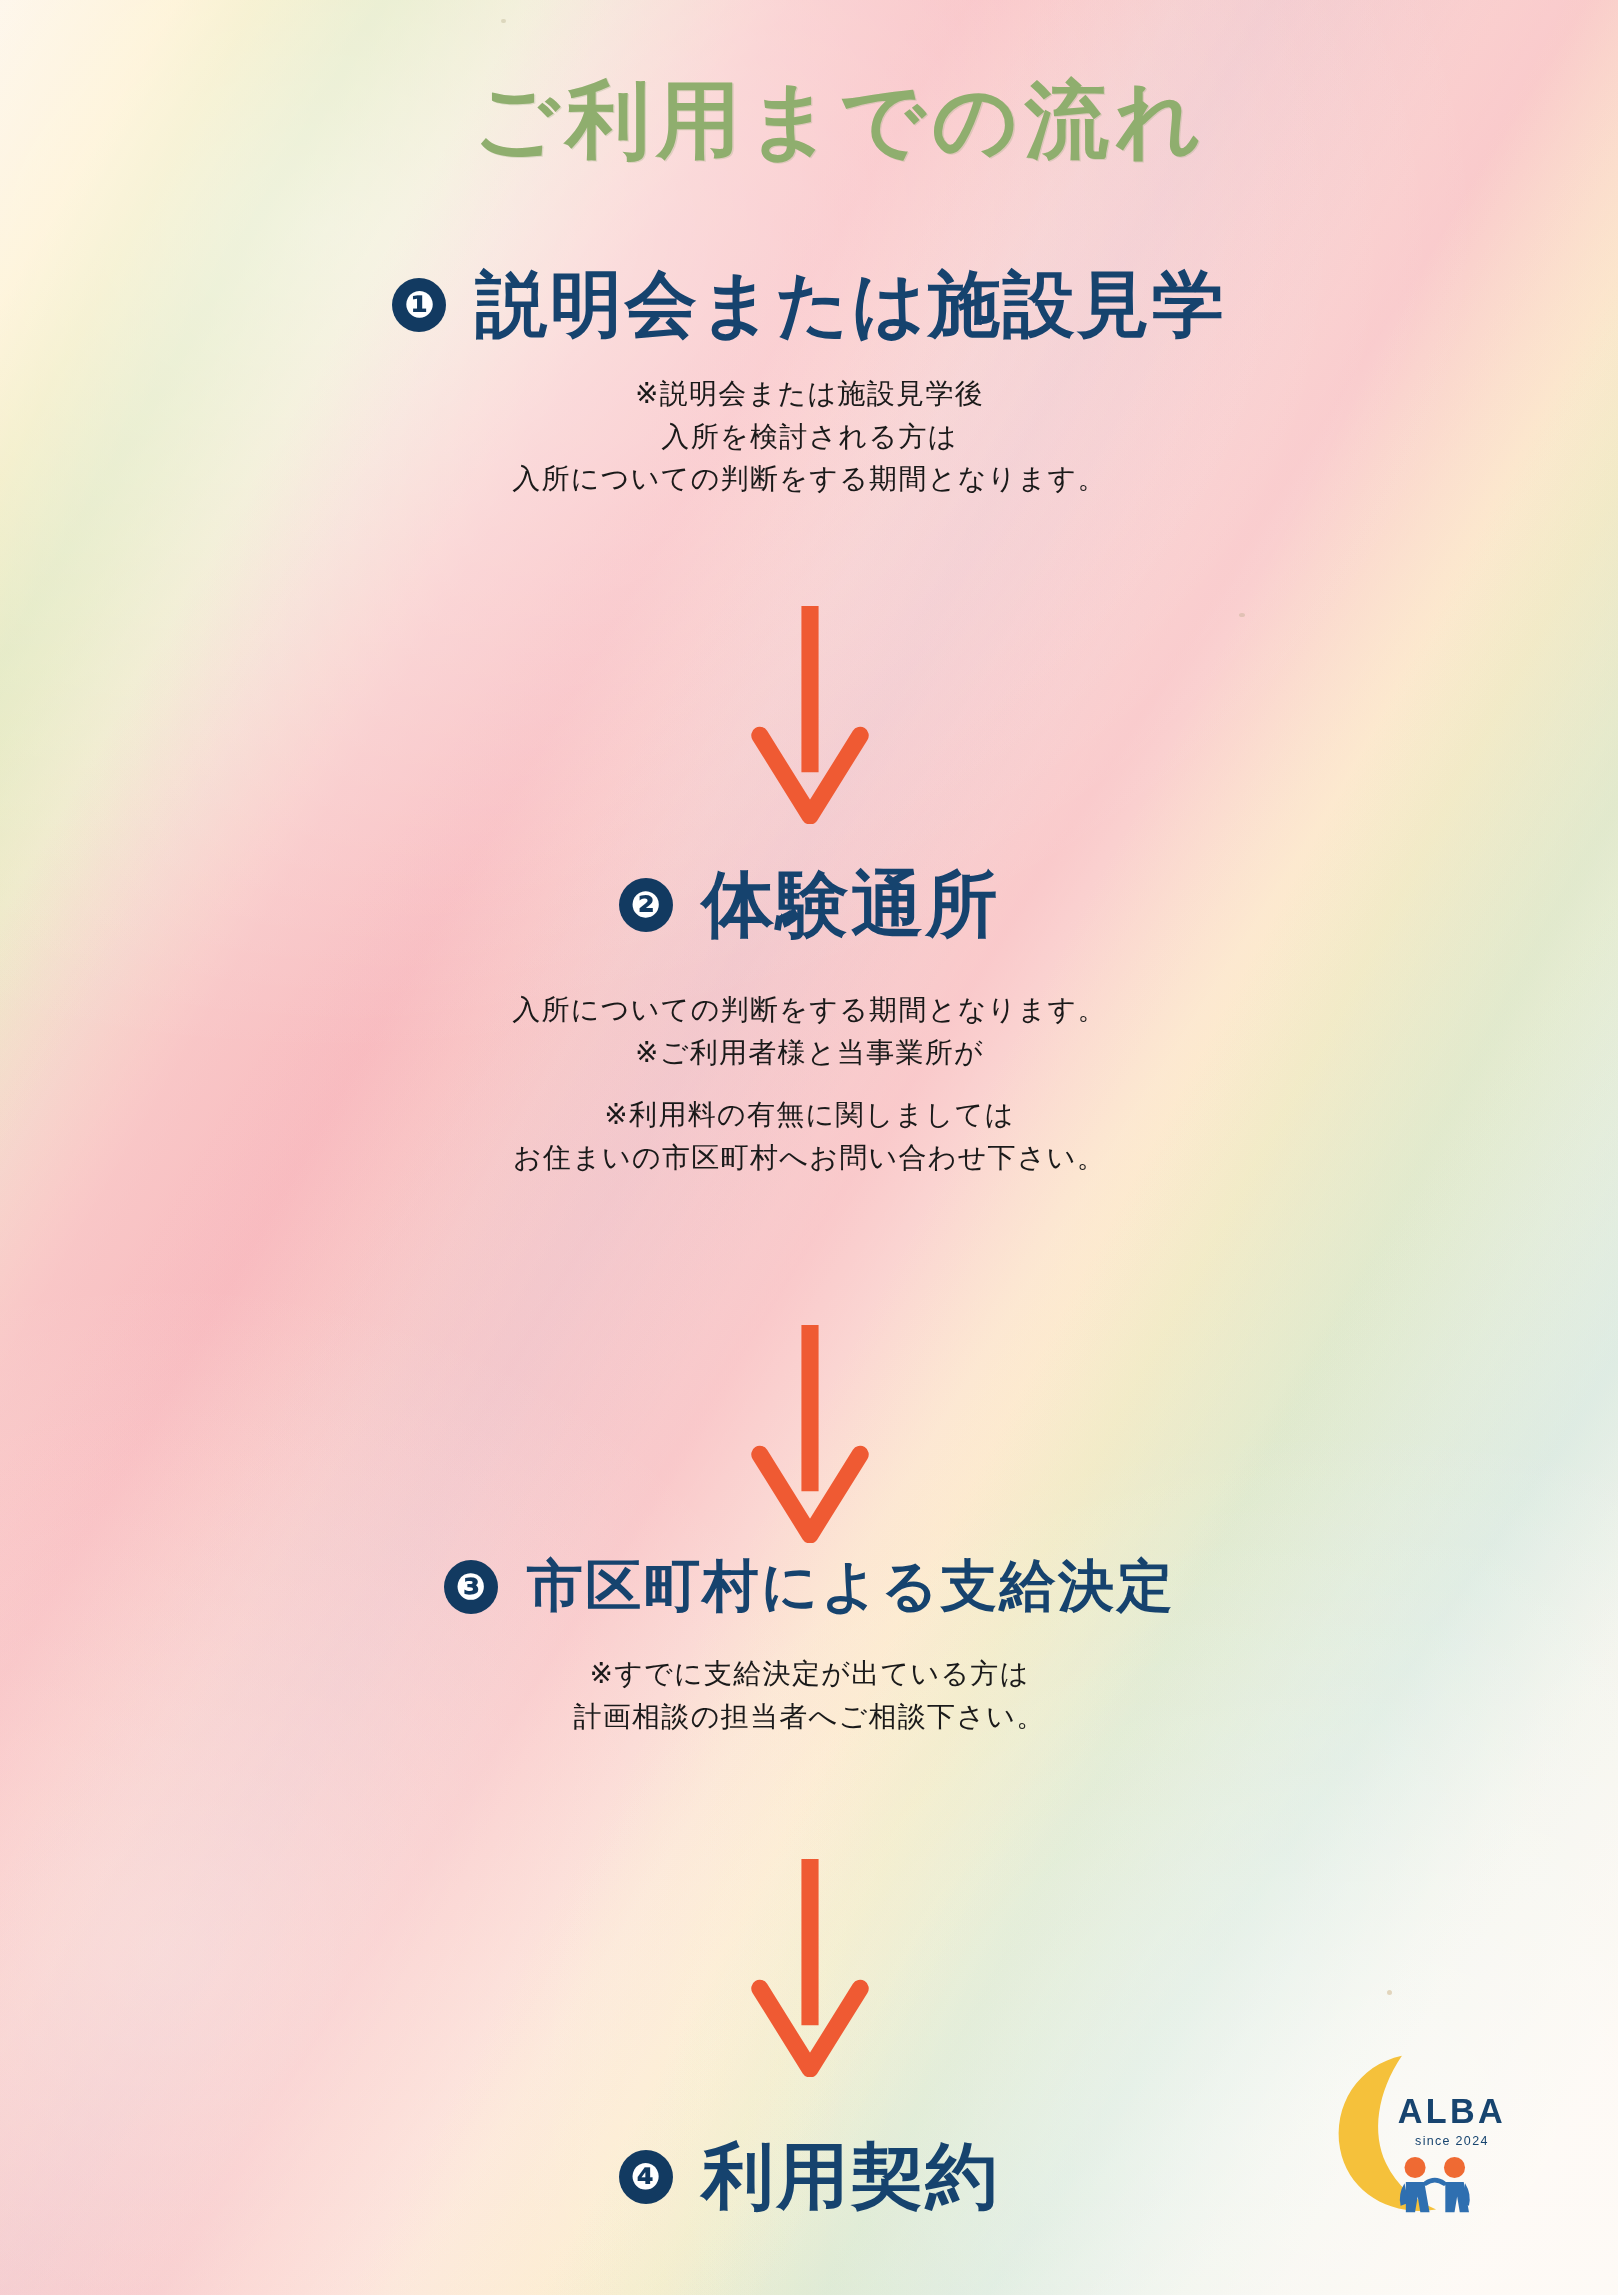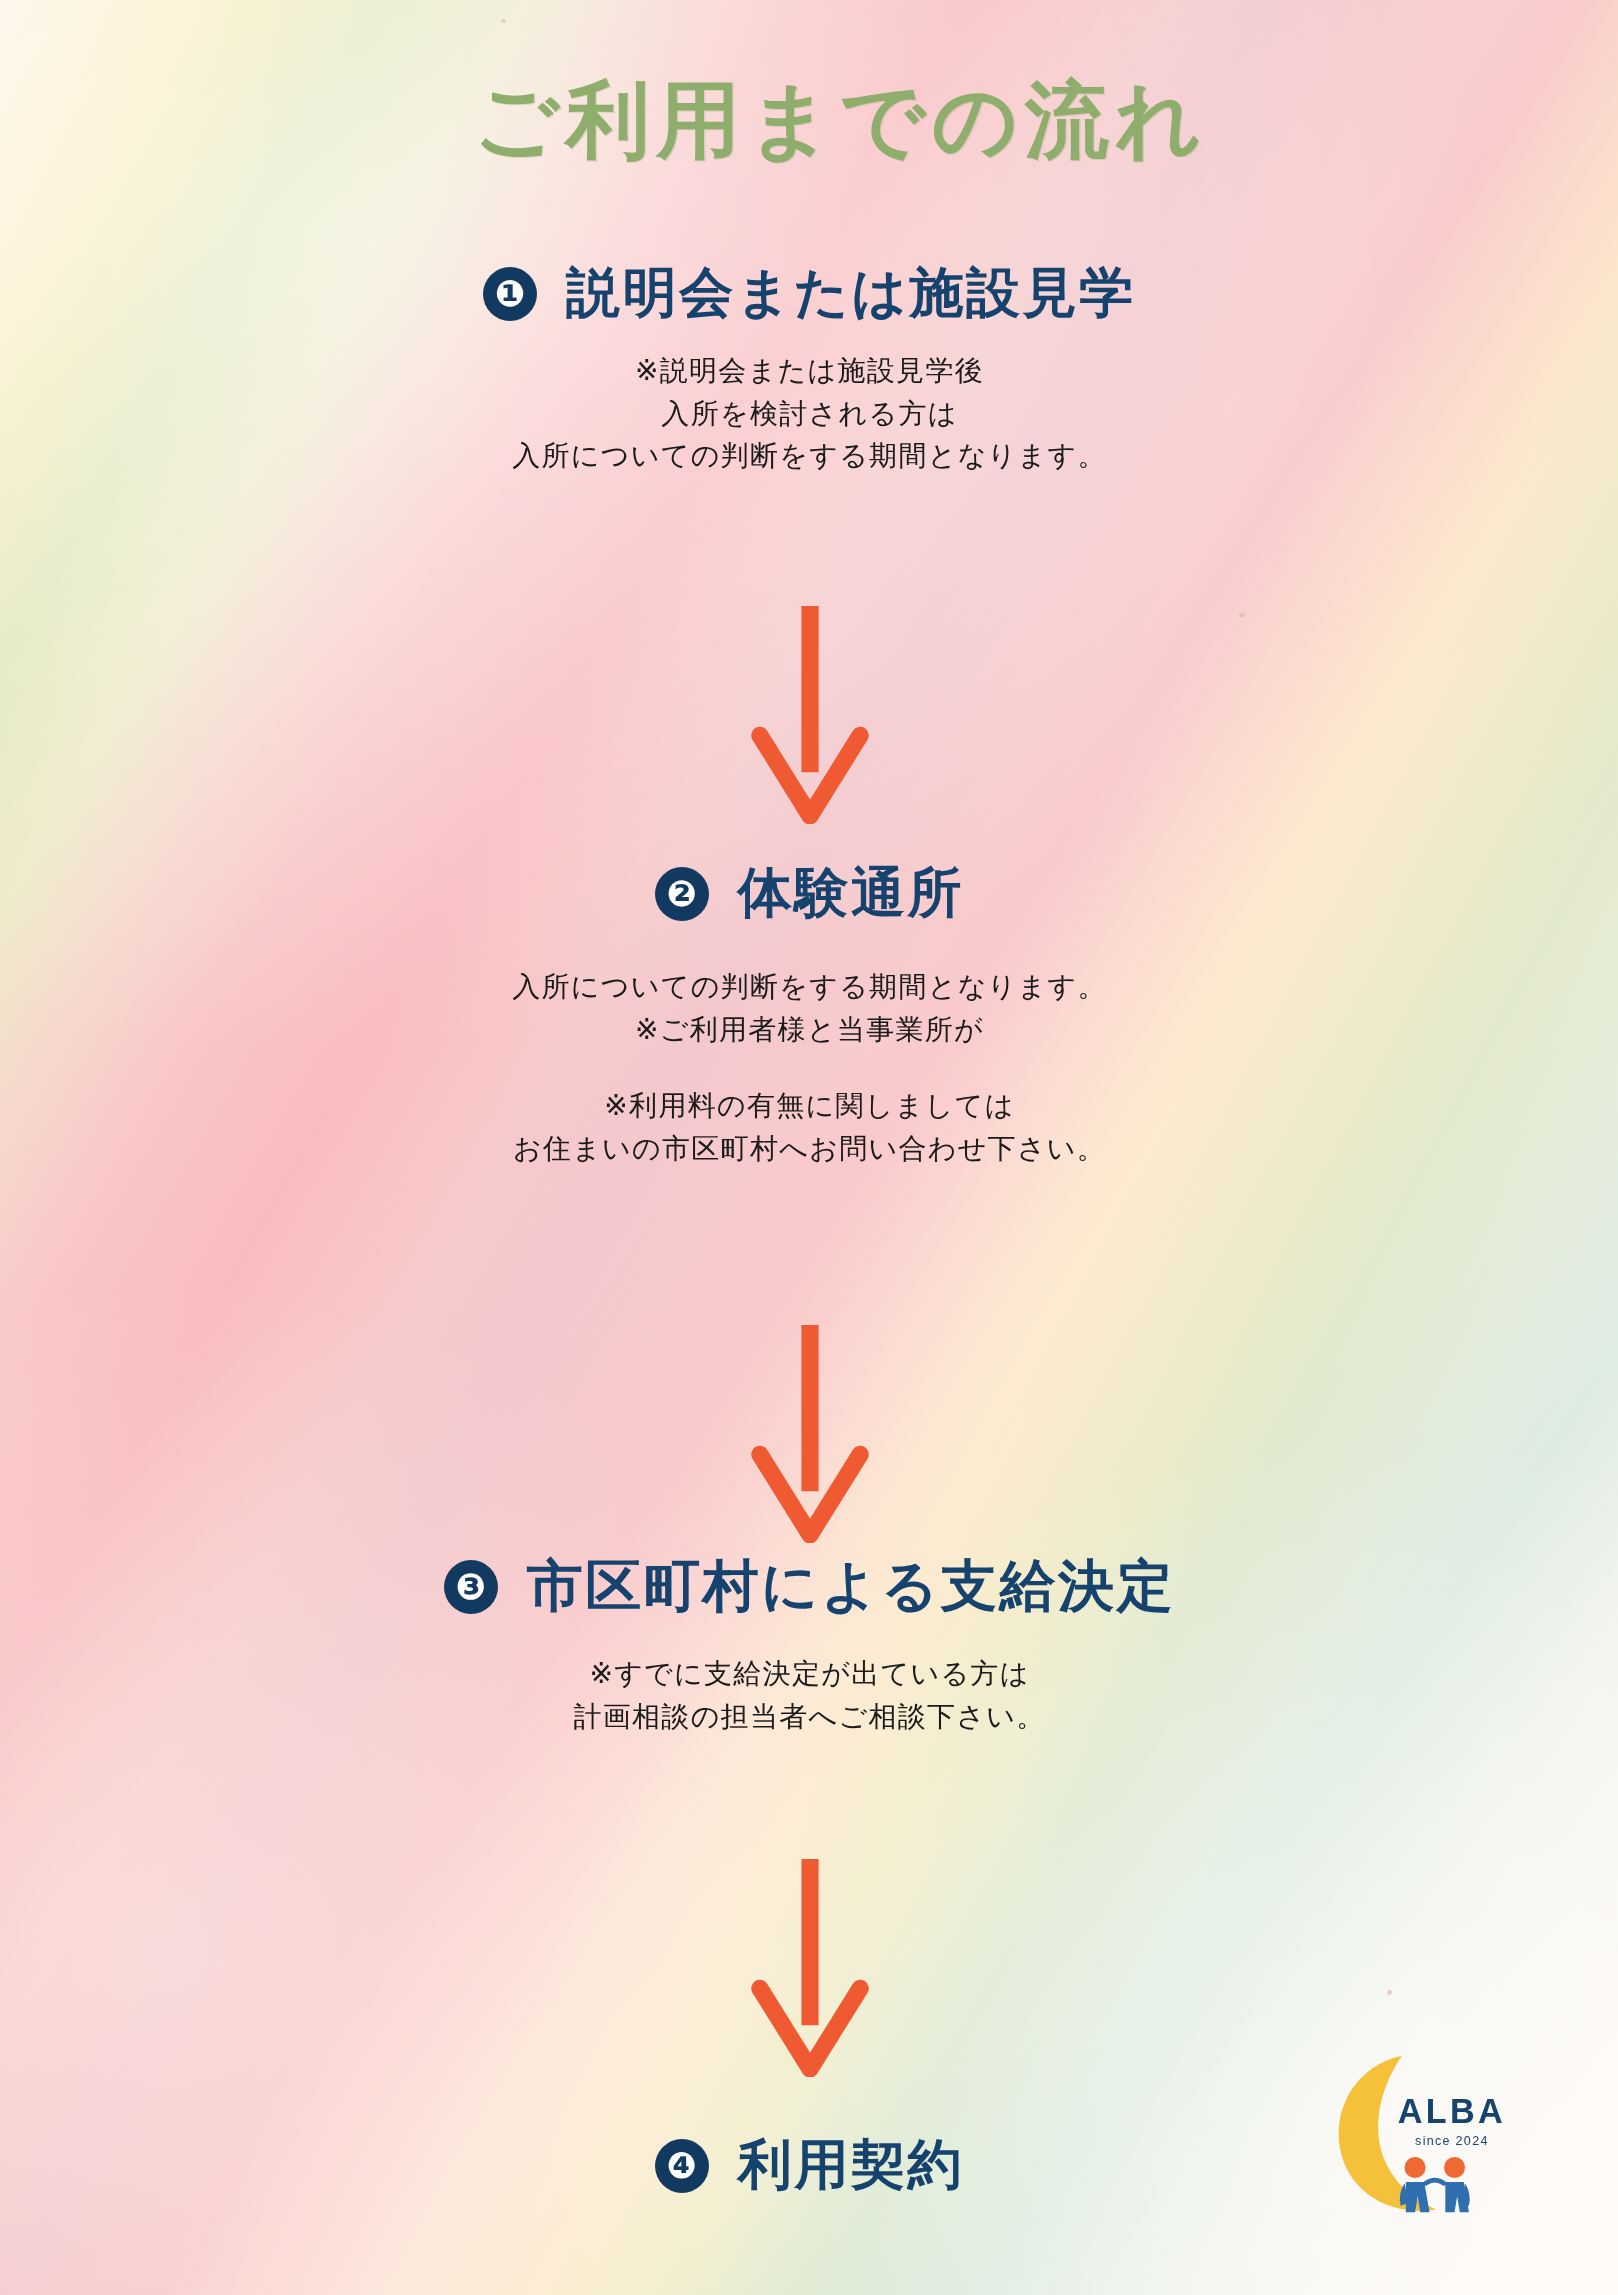--- a/index.html
+++ b/index.html
@@ -154,21 +154,21 @@
     height: 54px;
     border-radius: 50%;
     background: #123a61;
     color: #ffffff;
     font-size: 36px;
     line-height: 54px;
     text-align: center;
     font-weight: 700;
   }
   .step-title {
-    font-size: 54px;
+    font-size: 72px;
     letter-spacing: 2.6px;
     color: #16436e;
     font-weight: 600;
     white-space: nowrap;
   }
   .step-title.big {
     font-size: 56px;
     font-family: Liberation Serif, serif;
   }
 
@@ -254,21 +254,21 @@
 
     <div class="step" style="top:857px;">
       <div class="step-head">
         <div class="num-badge">❷</div>
         <div class="step-title">体験通所</div>
       </div>
       <div class="note note-block" style="margin-top:36px;">
         <span class="ln">入所についての判断をする期間となります。</span>
         <span class="ln">※ご利用者様と当事業所が</span>
       </div>
-      <div class="note note-block" style="margin-top:34px;">
+      <div class="note note-block" style="margin-top:20px;">
         <span class="ln">※利用料の有無に関しましては</span>
         <span class="ln">お住まいの市区町村へお問い合わせ下さい。</span>
       </div>
     </div>
 
     <div class="arrow" style="top:1325px;">
       <svg viewBox="0 0 200 330" xmlns="http://www.w3.org/2000/svg" aria-hidden="true">
         <path d="M100 0 L100 252" stroke="#ef5a33" stroke-width="26" fill="none"></path>
         <path d="M24 196 L100 318 L176 196" stroke="#ef5a33" stroke-width="26" fill="none" stroke-linecap="round" stroke-linejoin="round"></path>
       </svg>

